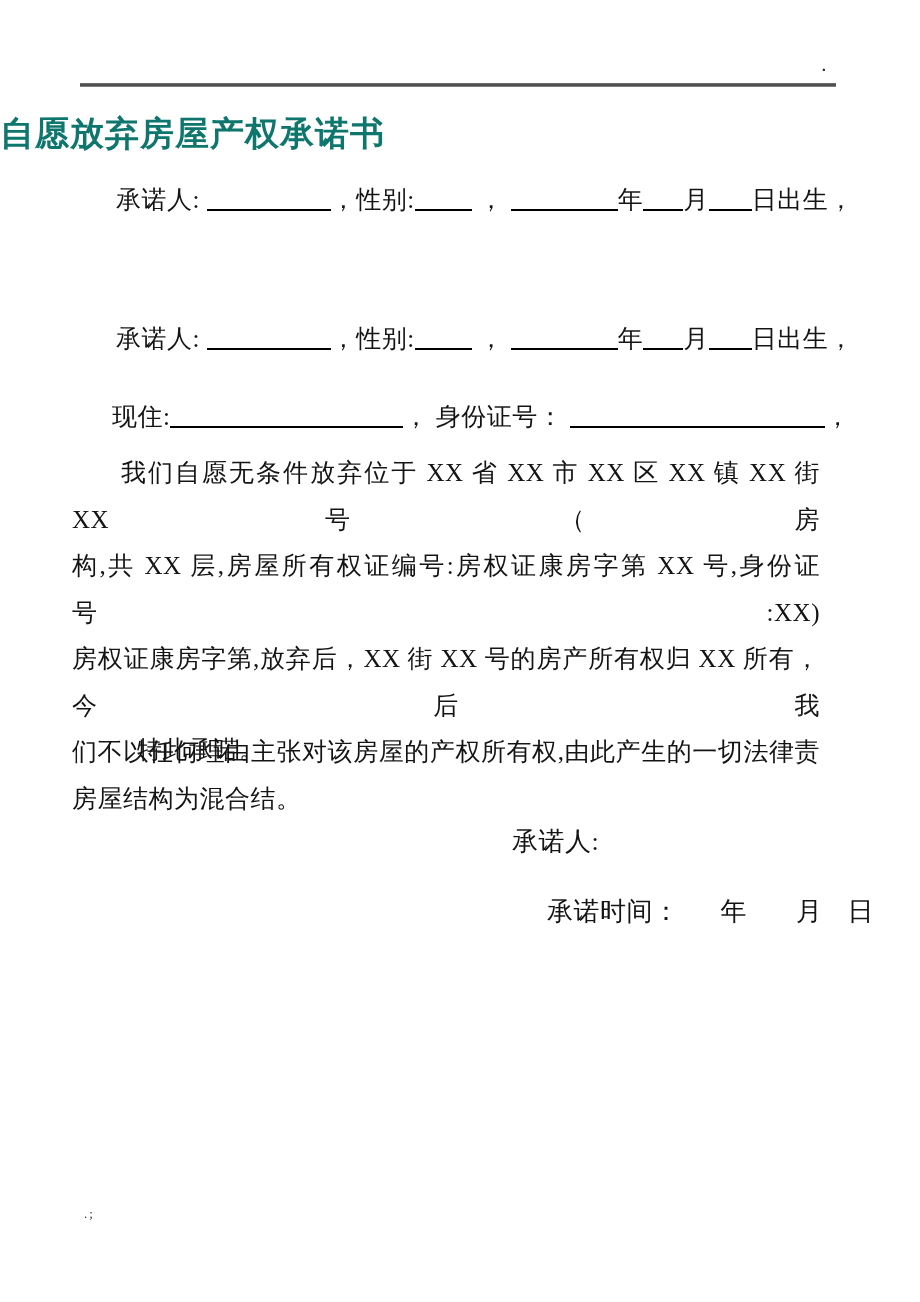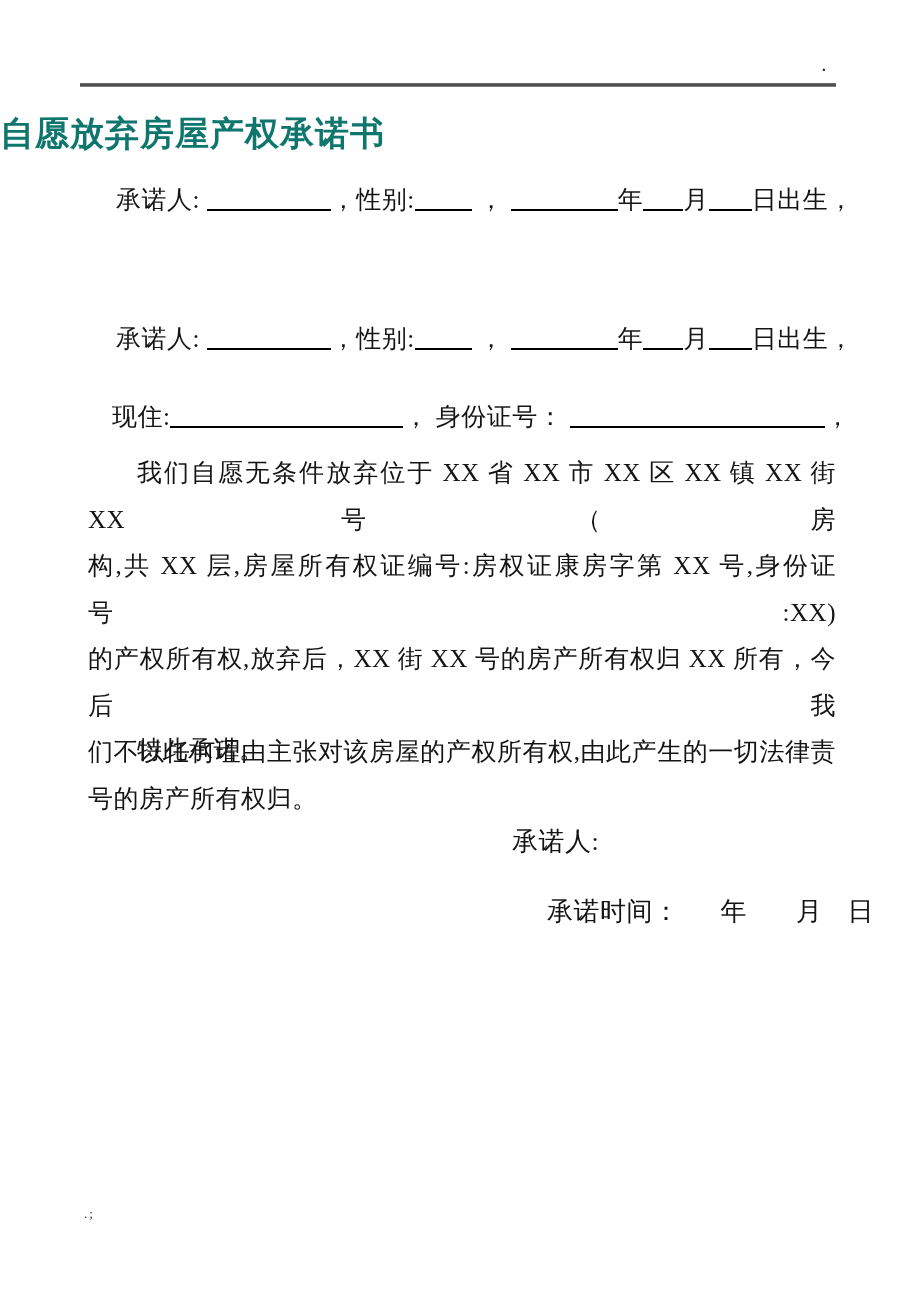--- a/index.html
+++ b/index.html
@@ -66,21 +66,21 @@
   .w124 { width: 124px; }
   .w57  { width: 57px; }
   .w107 { width: 107px; }
   .w40  { width: 40px; }
   .w43  { width: 43px; }
   .w233 { width: 233px; }
   .w255 { width: 255px; }
   .body-block {
     position: absolute;
     top: 450px;
-    left: 88px;
+    left: 72px;
     width: 748px;
     font-size: 25px;
     line-height: 46.5px;
     letter-spacing: 0.5px;
   }
   .body-block .just {
     text-align: justify;
     text-align-last: justify;
   }
   .body-block .indent {
@@ -131,23 +131,23 @@
   <div class="line" style="top:183px"><span>承诺人: </span><span class="blank w124"></span><span>，性别:</span><span class="blank w57"></span><span> ， </span><span class="blank w107"></span><span>年</span><span class="blank w40"></span><span>月</span><span class="blank w43"></span><span>日出生，</span></div>
 
 
   <div class="line" style="top:322px"><span>承诺人: </span><span class="blank w124"></span><span>，性别:</span><span class="blank w57"></span><span> ， </span><span class="blank w107"></span><span>年</span><span class="blank w40"></span><span>月</span><span class="blank w43"></span><span>日出生，</span></div>
 
   <div class="line" style="top:400px; left:80px"><span>现住:</span><span class="blank w233"></span><span>， 身份证号： </span><span class="blank w255"></span><span>，</span></div>
 
   <div class="body-block">
     <div class="just indent">我们自愿无条件放弃位于 XX 省 XX 市 XX 区 XX 镇 XX 街 XX 号（房</div>
     <div class="just">构,共 XX 层,房屋所有权证编号:房权证康房字第 XX 号,身份证号:XX)</div>
-    <div class="just">的产权所有权,放弃后，XX 街 XX 号的房产所有权归 XX 所有，今后我</div>
+    <div class="just">房权证康房字第,放弃后，XX 街 XX 号的房产所有权归 XX 所有，今后我</div>
     <div class="just">们不以任何理由主张对该房屋的产权所有权,由此产生的一切法律责</div>
-    <div>号的房产所有权归。</div>
+    <div>房屋结构为混合结。</div>
   </div>
 
   <div class="closing-line">特此承诺。</div>
 
   <div class="sig-line sig-name"><span>承诺人:</span></div>
 
   <div class="sig-line sig-date"><span>承诺时间：</span><span class="sp sp41"></span><span>年</span><span class="sp sp49"></span><span>月</span><span class="sp sp25"></span><span>日</span></div>
 
   <div class="footer-mark">.;</div>
 

